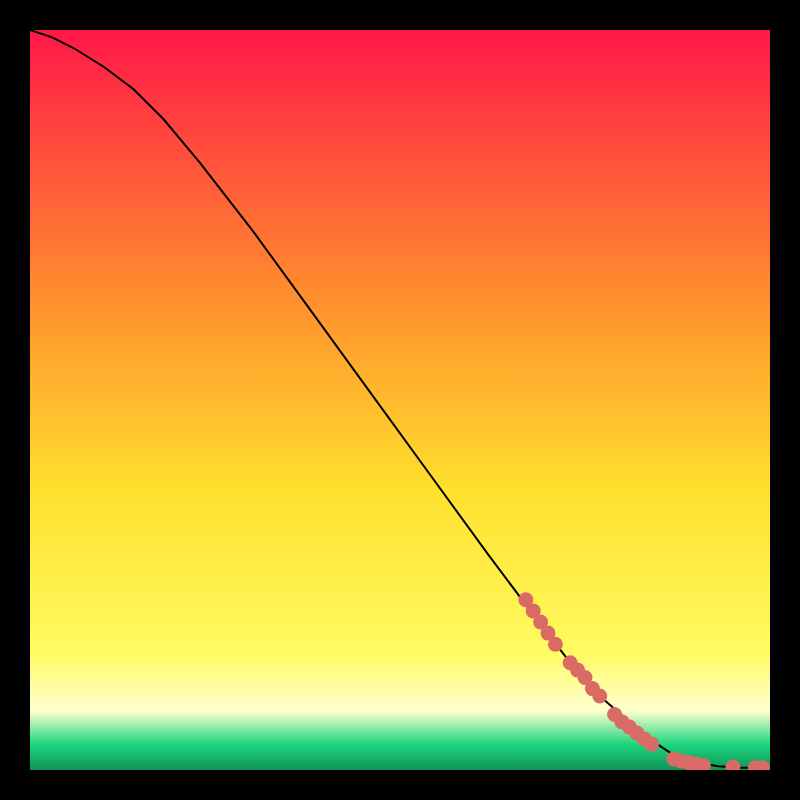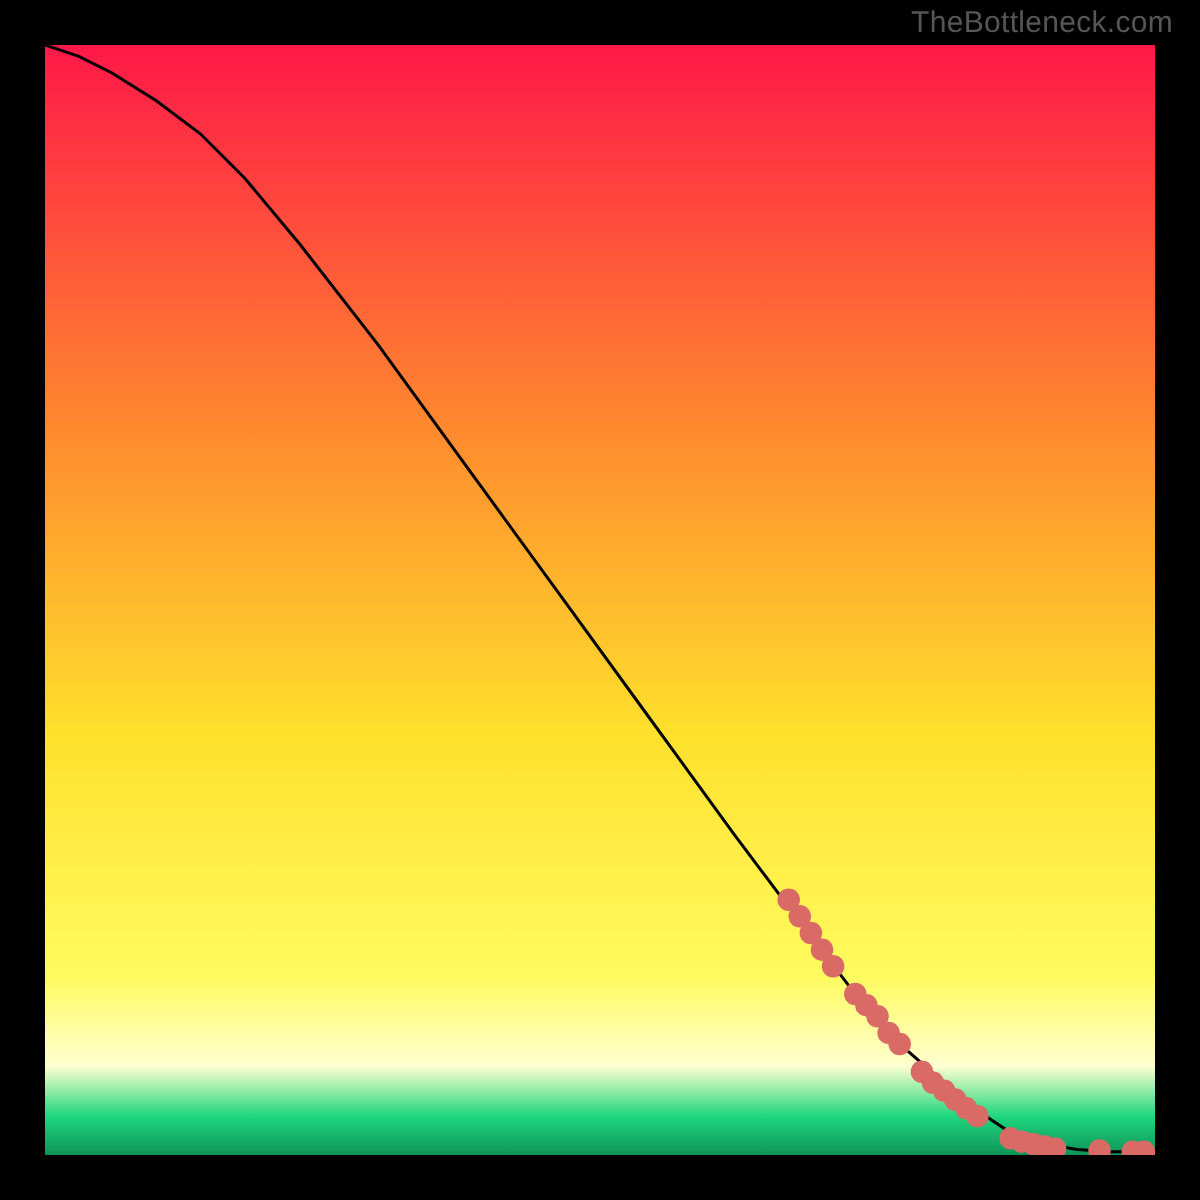--- a/index.html
+++ b/index.html
@@ -33,21 +33,20 @@
     width: 740px;
     height: 740px;
   }
   svg { display: block; }
 </style>
 </head>
 <body>
 
 <div class="stage">
 
-  <div class="watermark">TheBottleneck.com</div>
 
   <div class="plot">
     <svg id="chart-svg" width="740" height="740" viewBox="0 0 740 740">
       <defs>
         <linearGradient id="bg-grad" x1="0" y1="0" x2="0" y2="1">
           <stop id="g0" offset="0%" stop-color="#ff1848"></stop>
           <stop id="g1" offset="35%" stop-color="#ff8b2e"></stop>
           <stop id="g2" offset="62%" stop-color="#ffe02c"></stop>
           <stop id="g3" offset="84%" stop-color="#fffb60"></stop>
           <stop id="g4" offset="92%" stop-color="#ffffd0"></stop>

